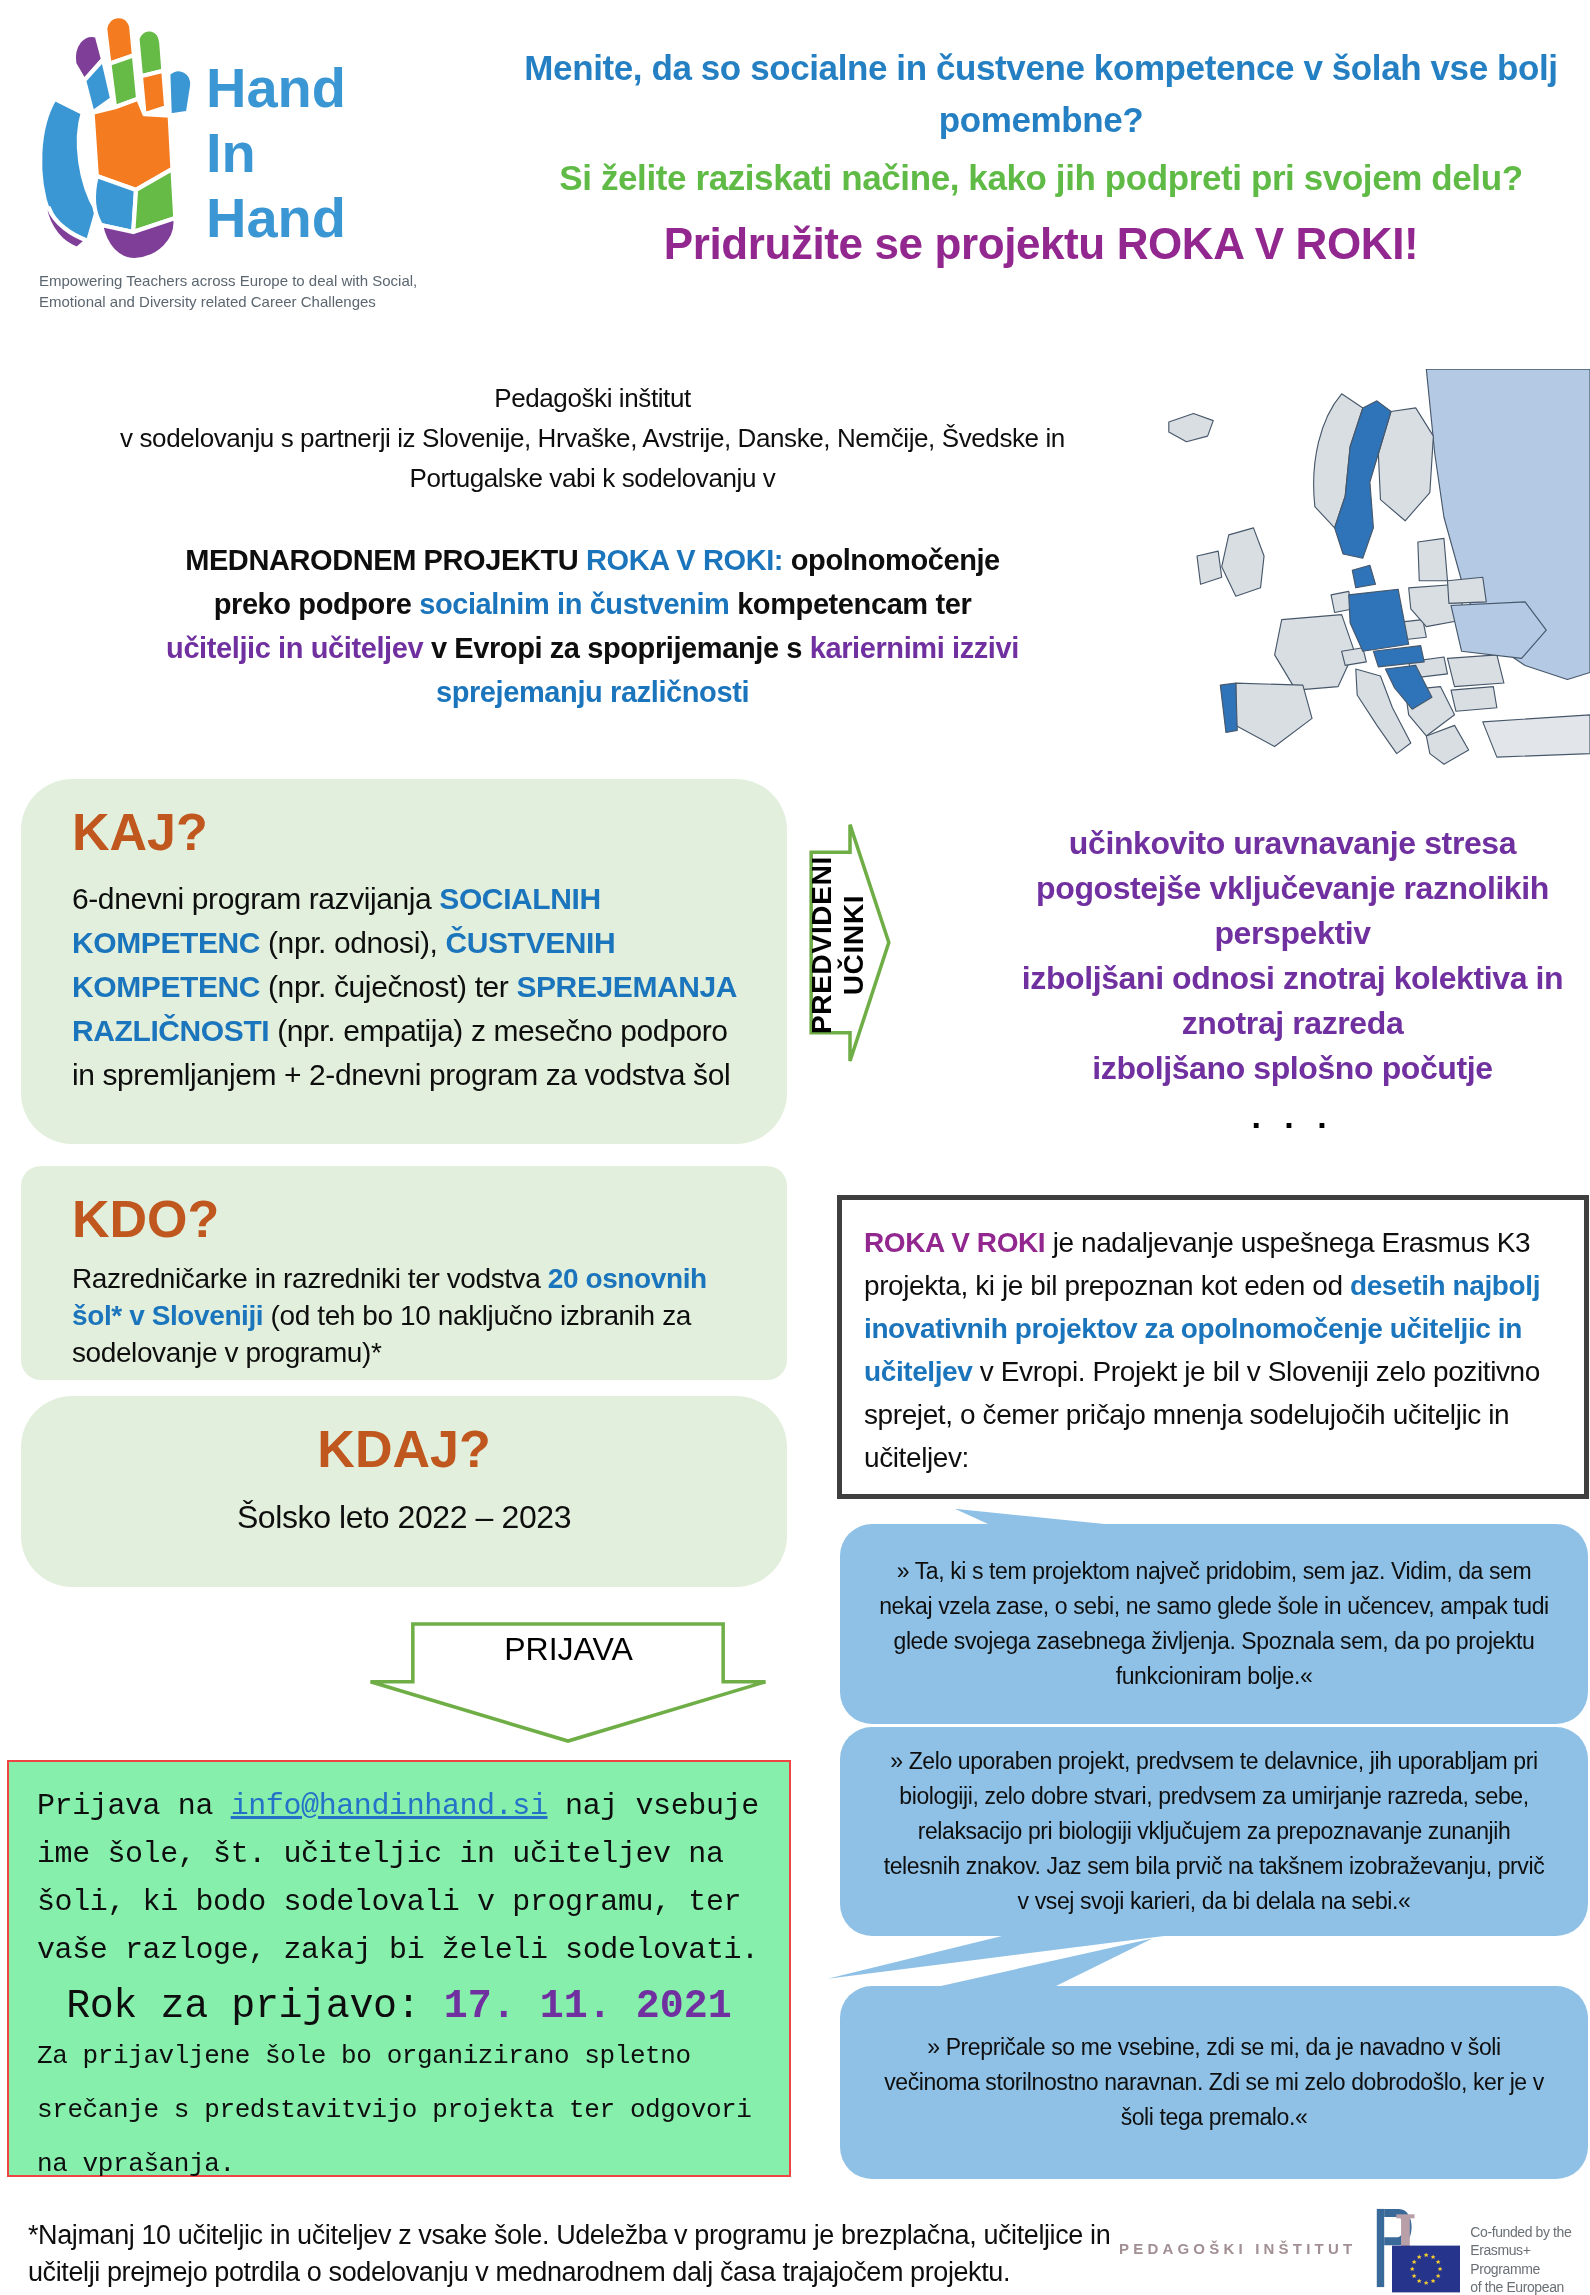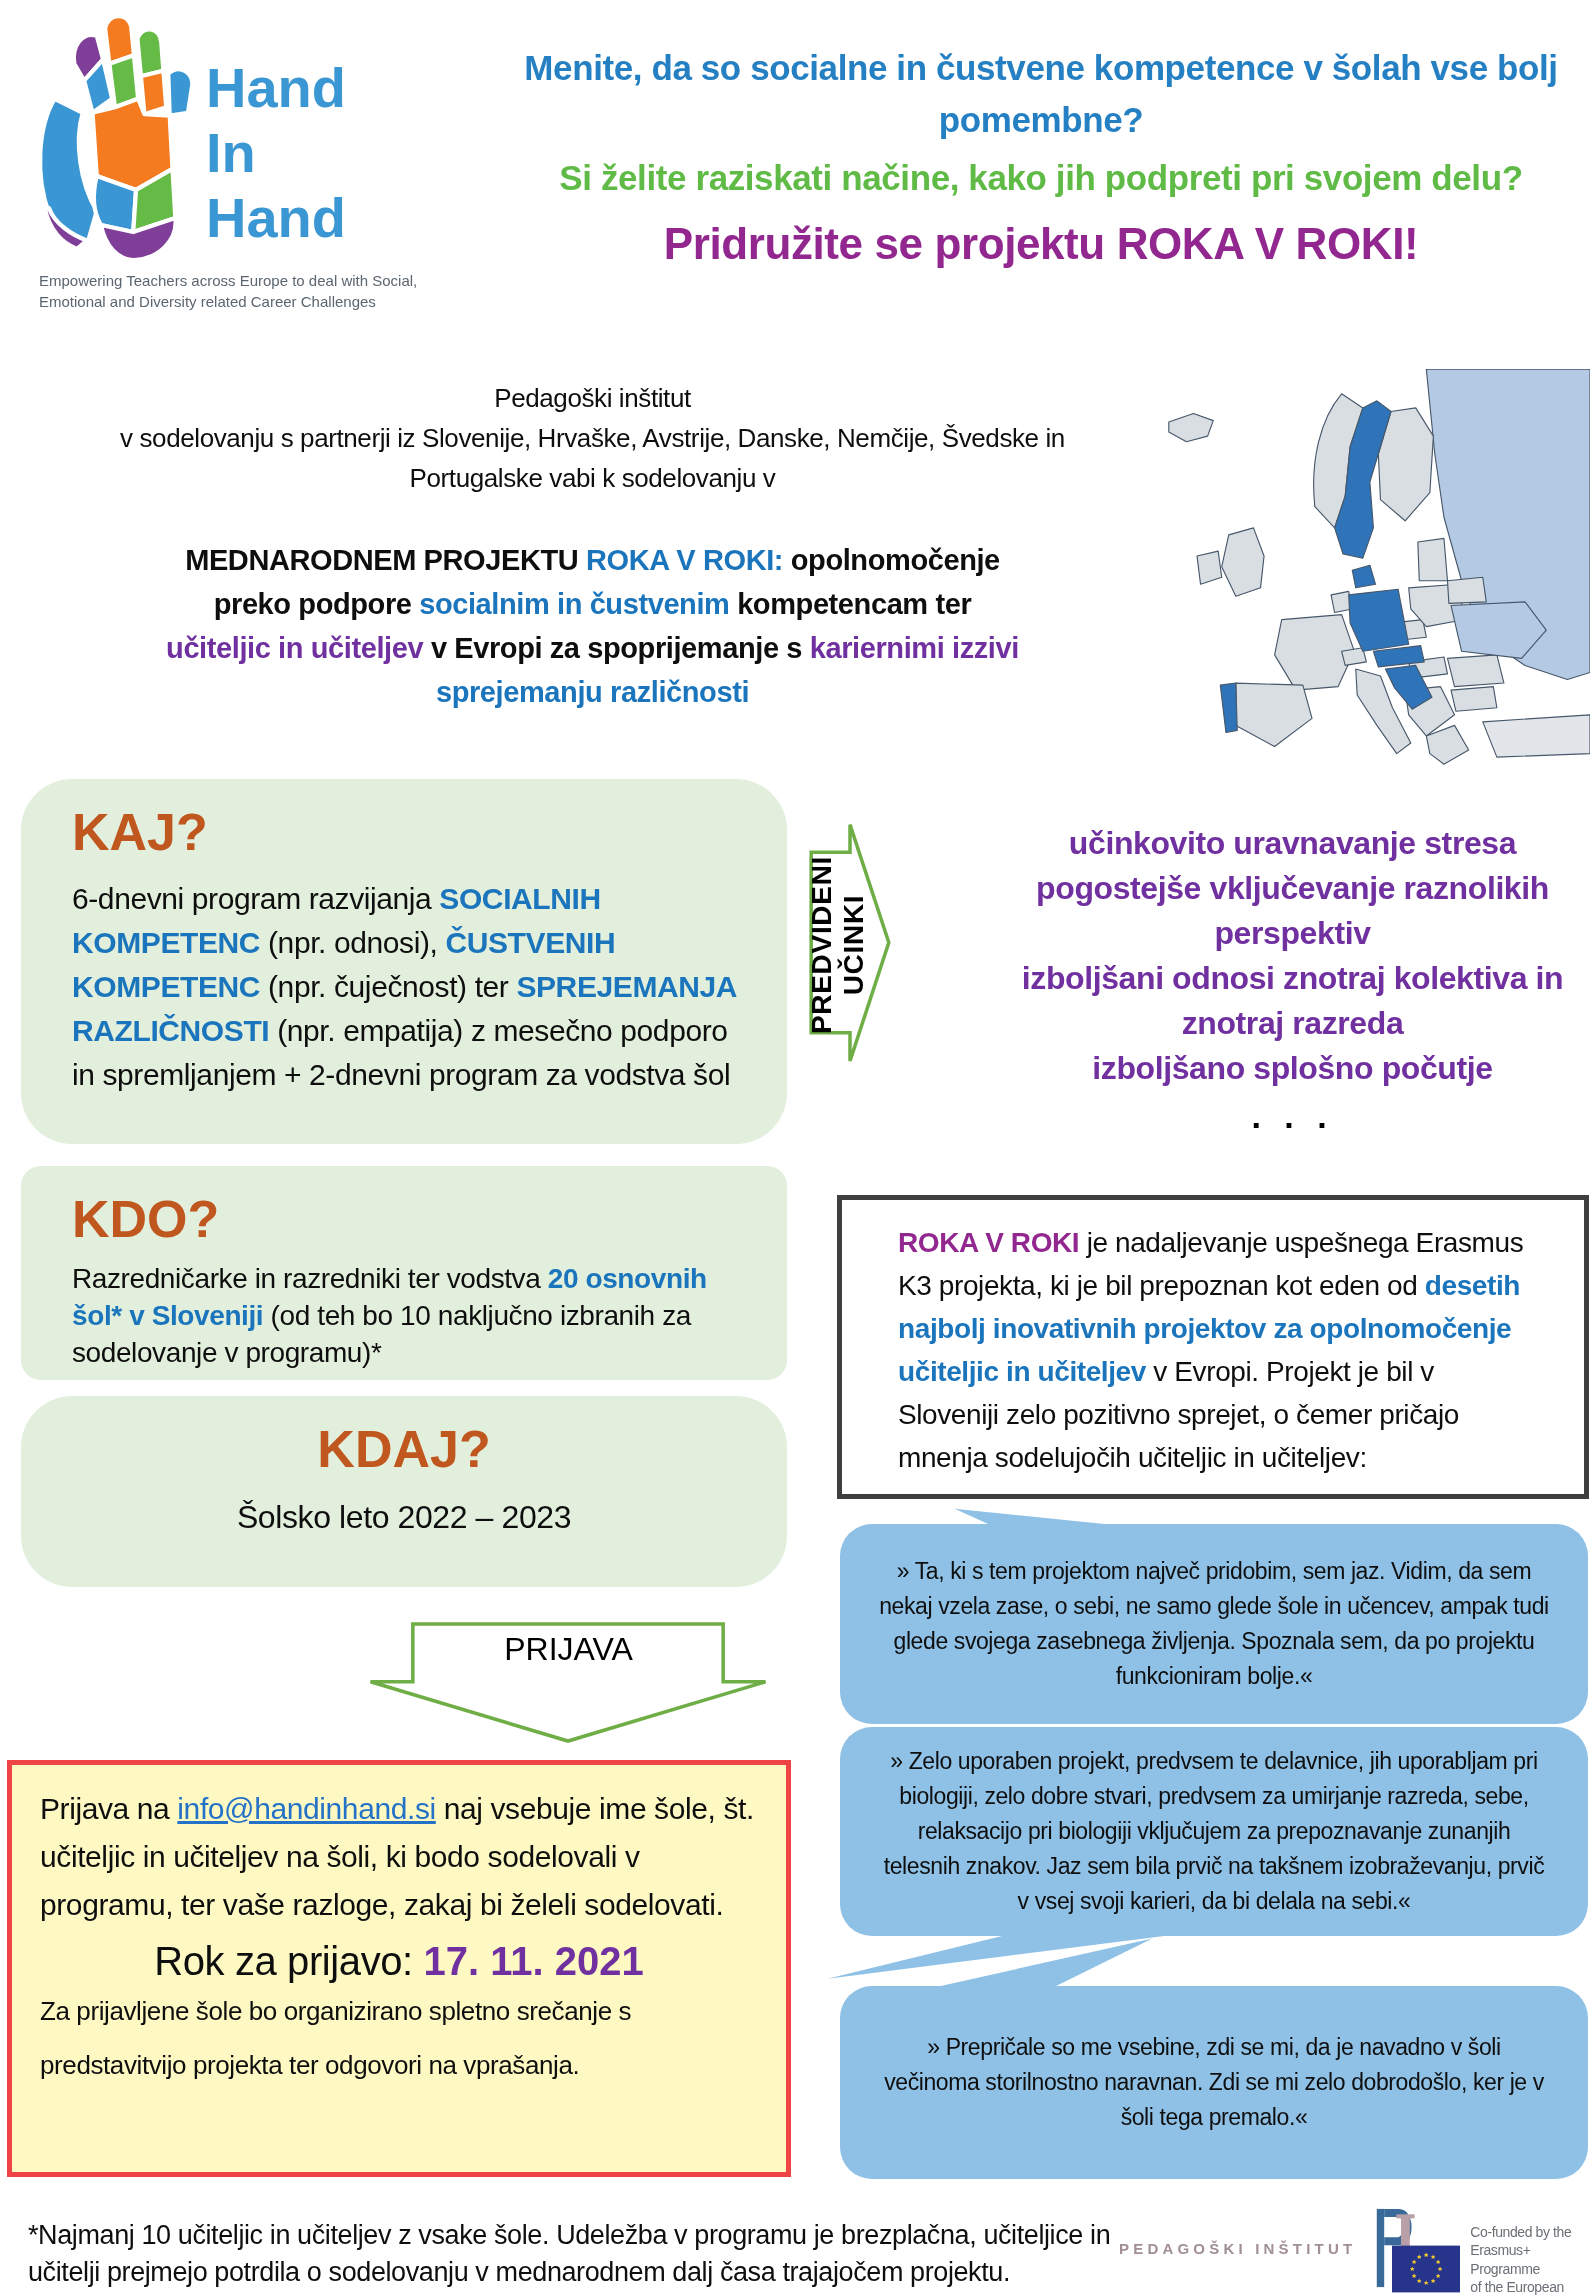--- a/index.html
+++ b/index.html
@@ -38,34 +38,34 @@
   
   .fx-label{left:713px;top:911px;width:254px;height:68px;transform:rotate(-90deg);
             transform-origin:center center;text-align:center;font-size:28px;line-height:32px;
             font-weight:bold;color:#000;letter-spacing:0.7px;}
   .fx-list{left:1010px;top:821px;width:565px;text-align:center;font-size:32px;line-height:45px;
            font-weight:bold;color:#7030A0;}
   .fx-more{margin-top:2.8px;color:#000;font-size:34px;letter-spacing:7px;}
 
   
   .box-roka{left:837px;top:1195px;width:752px;height:304px;border:5px solid #3F3F3F;background:#fff;
-            box-sizing:border-box;padding:21px 56px;font-size:28px;line-height:43px;color:#0e0e0e;}
+            box-sizing:border-box;padding:21px 22px;font-size:28px;line-height:43px;color:#0e0e0e;}
 
   
   .bubble{background:#8FC1E6;border-radius:32px;box-sizing:border-box;padding:20px 37px;
           display:flex;align-items:center;justify-content:center;text-align:center;
           font-size:23px;line-height:35px;color:#0e0e0e;}
   .b1{left:840px;top:1524px;width:748px;height:200px;}
   .b2{left:840px;top:1727px;width:748px;height:209px;}
   .b3{left:840px;top:1986px;width:748px;height:193px;}
 
   
   .pr-label{left:413px;top:1631px;width:311px;text-align:center;font-size:32px;color:#000;letter-spacing:0;}
-  .box-prijava{left:7px;top:1760px;width:784px;height:417px;border:5px solid #ef4444;background:#fef9c3;
-               box-sizing:border-box;padding:20px 28px;}
+  .box-prijava{left:7px;top:1760px;width:784px;height:417px;border:2px solid #ef4444;background:#86efac;
+               box-sizing:border-box;padding:20px 28px;font-family:Liberation Mono, monospace;}
   .pr-p1{font-size:30px;line-height:48px;color:#0e0e0e;}
   .pr-link{color:#2472C8;text-decoration:underline;}
   .pr-rok{margin-top:10px;text-align:center;font-size:40px;color:#0e0e0e;}
   .pr-rok .t-purple{letter-spacing:0;}
   .pr-p2{font-size:26px;line-height:54px;color:#0e0e0e;}
 
   
   .footnote{left:28px;top:2217px;width:1130px;font-size:27px;line-height:37px;color:#0e0e0e;}
   .pi-logo{left:1119px;top:2203px;height:90px;display:flex;align-items:center;gap:10px;}
   .pi-text{font-size:15px;letter-spacing:4.2px;color:#A18F93;font-weight:bold;}

